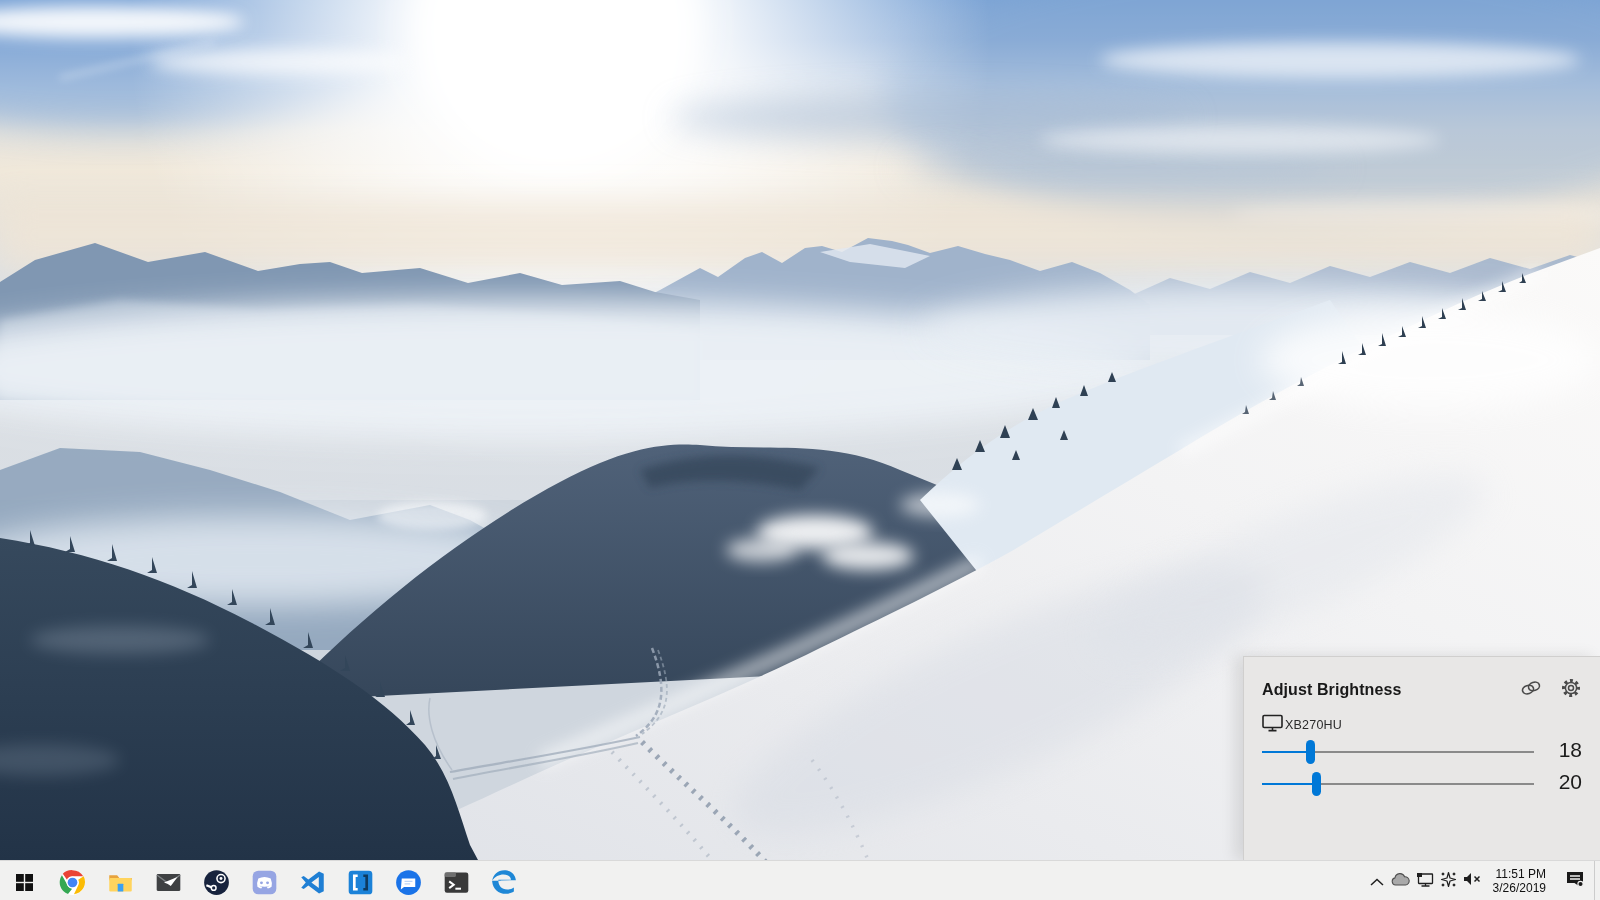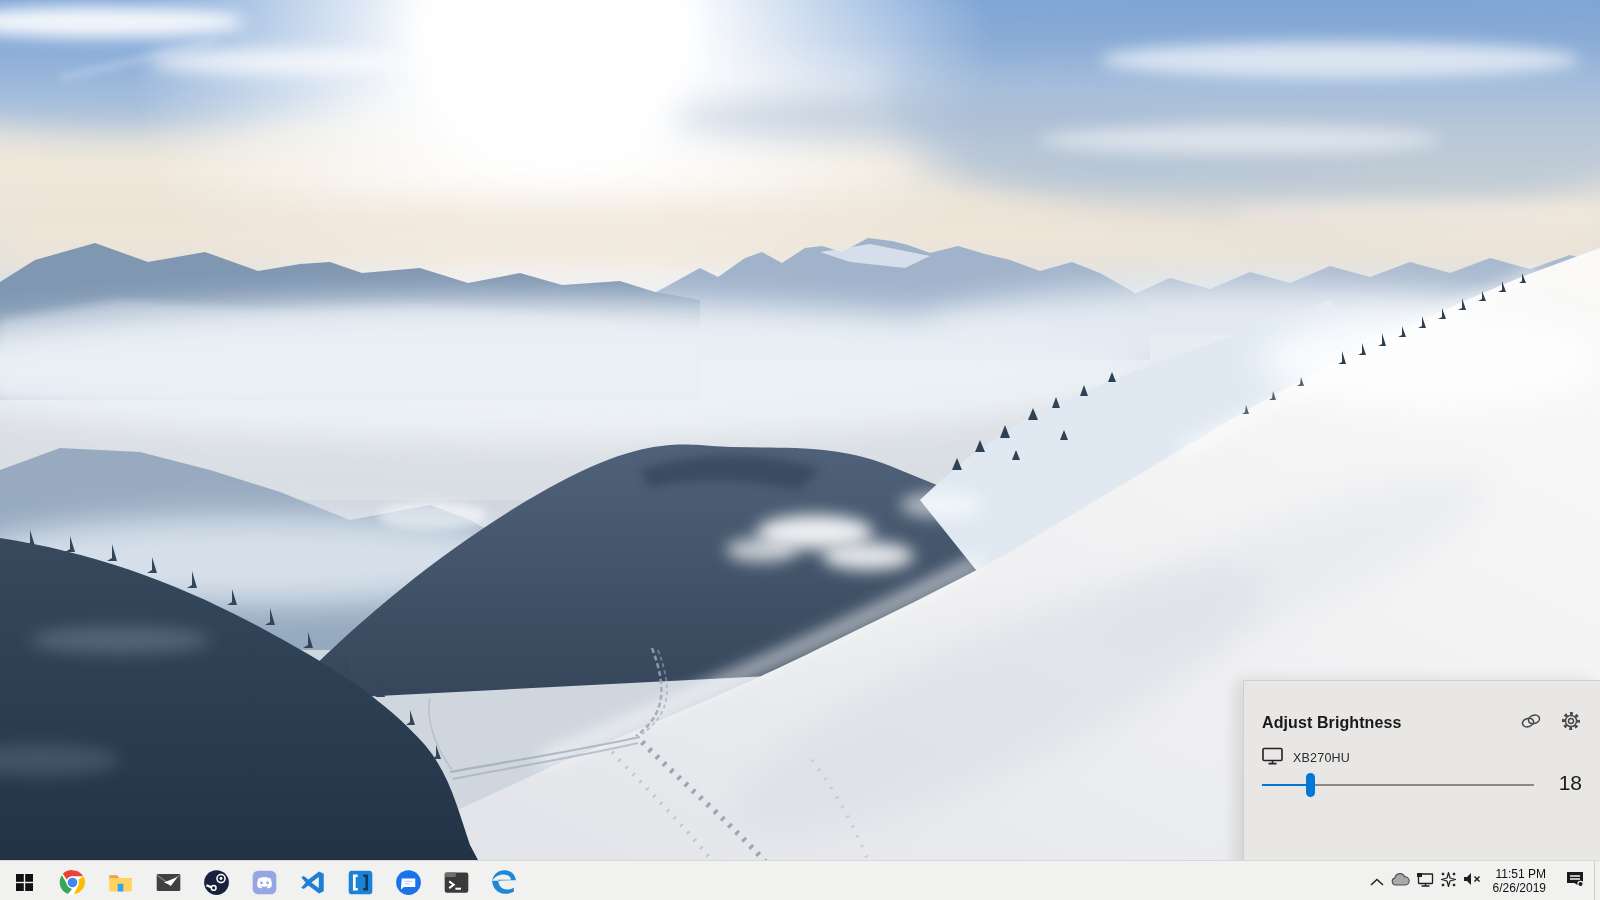--- a/index.html
+++ b/index.html
@@ -4,31 +4,31 @@
 <style>
   * { margin:0; padding:0; box-sizing:border-box; }
   html,body { width:1600px; height:900px; overflow:hidden; font-family:"Liberation Sans",sans-serif; }
   #screen { position:relative; width:1600px; height:900px; background:#cfd6de; }
 
   
   #wallpaper { position:absolute; left:0; top:0; width:1600px; height:860px; }
 
   
   #brightness-panel {
-    position:absolute; left:1243px; top:680px; width:357px; height:204px;
+    position:absolute; left:1243px; top:656px; width:357px; height:204px;
     background:#e8e7e6; border-left:1px solid rgba(0,0,0,.10); border-top:1px solid rgba(0,0,0,.10);
     box-shadow:-8px 0 14px rgba(0,0,0,.10);
-    padding:16px 18px; color:#1b1b1b;
+    padding:7px 18px; color:#1b1b1b;
   }
   .bp-title-row { display:flex; align-items:center; margin-top:15px; }
   .bp-title { font-size:16px; font-weight:700; letter-spacing:.1px; color:#191919; flex:1; }
   .bp-action { width:22px; height:22px; display:flex; align-items:center; justify-content:center; cursor:pointer; }
   .bp-action + .bp-action { margin-left:18px; }
   .bp-action svg { stroke:#4a4a4a; fill:none; }
-  .mon-row { display:flex; align-items:center; gap:10px; margin-top:15px; height:18px; }
+  .mon-row { display:flex; align-items:center; gap:2px; margin-top:15px; height:18px; }
   .mon-row.second { margin-top:26px; }
   .mon-name { font-size:12.5px; color:#2b2b2b; letter-spacing:.2px; }
   .mon-icon svg { stroke:#222; fill:none; }
   .slider-row { display:flex; align-items:flex-start; margin-top:4px; height:28px; }
   .slider { position:relative; flex:1; height:28px; cursor:pointer; }
   .slider-track { position:absolute; left:0; right:0; top:13px; height:2px; background:#8a8a8a; }
   .slider-fill  { position:absolute; left:0; top:13px; height:2px; background:#0078d7; width:calc(var(--val)*1%); }
   .slider-thumb { position:absolute; top:2px; width:9px; height:24px; border-radius:4.5px; background:#0078d7;
                   left:calc(var(--val)*1% - 4.5px); }
   .slider-value { width:40px; text-align:right; font-size:21px; color:#1b1b1b; margin-left:8px; }
@@ -232,20 +232,28 @@
     </div>
     <div class="slider-row">
       <div class="slider" style="--val: 18;">
         <div class="slider-track"></div>
         <div class="slider-fill"></div>
         <div class="slider-thumb"></div>
       </div>
       <div class="slider-value">18</div>
     </div>
 
+    <div class="slider-row">
+      <div class="slider" style="--val: 20;">
+        <div class="slider-track"></div>
+        <div class="slider-fill"></div>
+        <div class="slider-thumb"></div>
+      </div>
+      <div class="slider-value">20</div>
+    </div>
   </div>
 
   <div id="taskbar">
     <div class="task-apps">
       <div class="task-btn">
         <span>
           <svg width="17" height="17" viewBox="0 0 17 17" fill="#111">
             <rect x="0" y="0" width="7.8" height="7.8"></rect>
               <rect x="9.2" y="0" width="7.8" height="7.8"></rect>
             <rect x="0" y="9.2" width="7.8" height="7.8"></rect>
@@ -388,21 +396,21 @@
       <div class="tray-icon">
         <span>
           <svg width="19" height="14" viewBox="0 0 19 14">
             <path d="M1,5 h3 l4,-4 v12 l-4,-4 h-3 z" fill="#1f1f1f" stroke="none"></path>
             <path d="M11.5,4.5 L16.5,9.5 M16.5,4.5 L11.5,9.5" stroke="#1f1f1f" stroke-width="1.5"></path>
           </svg>
         </span>
       </div>
       <div id="clock">
         <div>11:51 PM</div>
-        <div>6/26/2019</div>
+        <div>3/26/2019</div>
       </div>
       <div id="action-center">
         <span>
           <svg width="20" height="18" viewBox="0 0 20 18">
             <path d="M2,2 h16 v11 h-5 l1.5,3.5 l-5,-3.5 h-7.5 z" fill="#1a1a1a"></path>
             <path d="M5,6 h10 M5,9 h10" stroke="#f1f1f0" stroke-width="1.3"></path>
             <circle cx="15.5" cy="14" r="2.6" fill="#1a1a1a" stroke="#f1f1f0" stroke-width="1.1"></circle>
           </svg>
         </span>
       </div>

